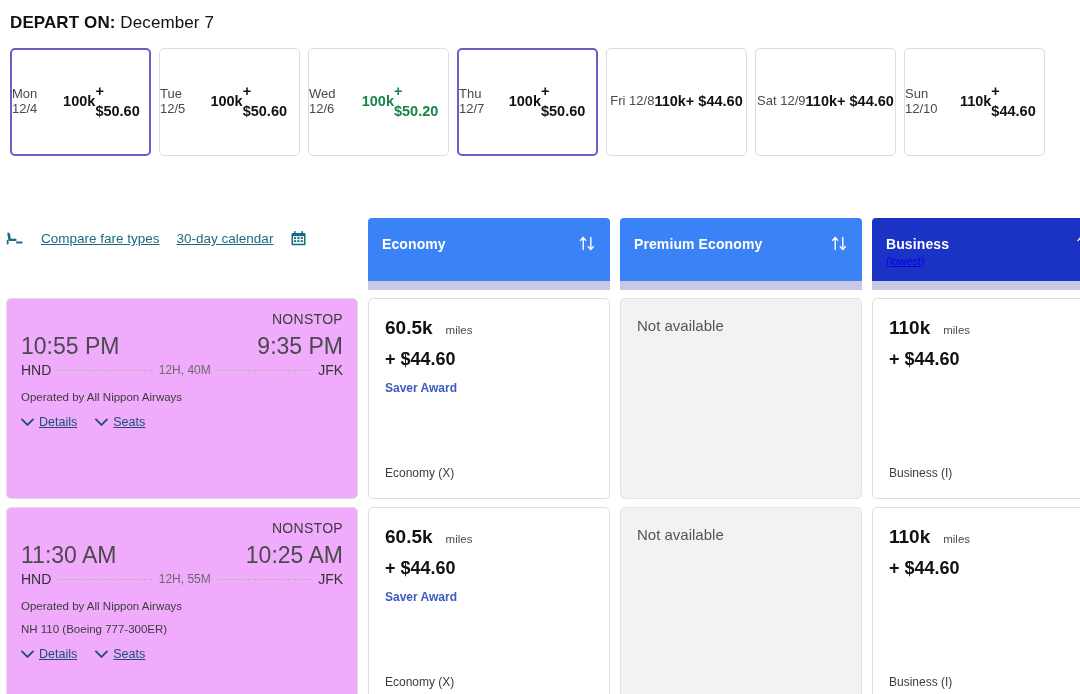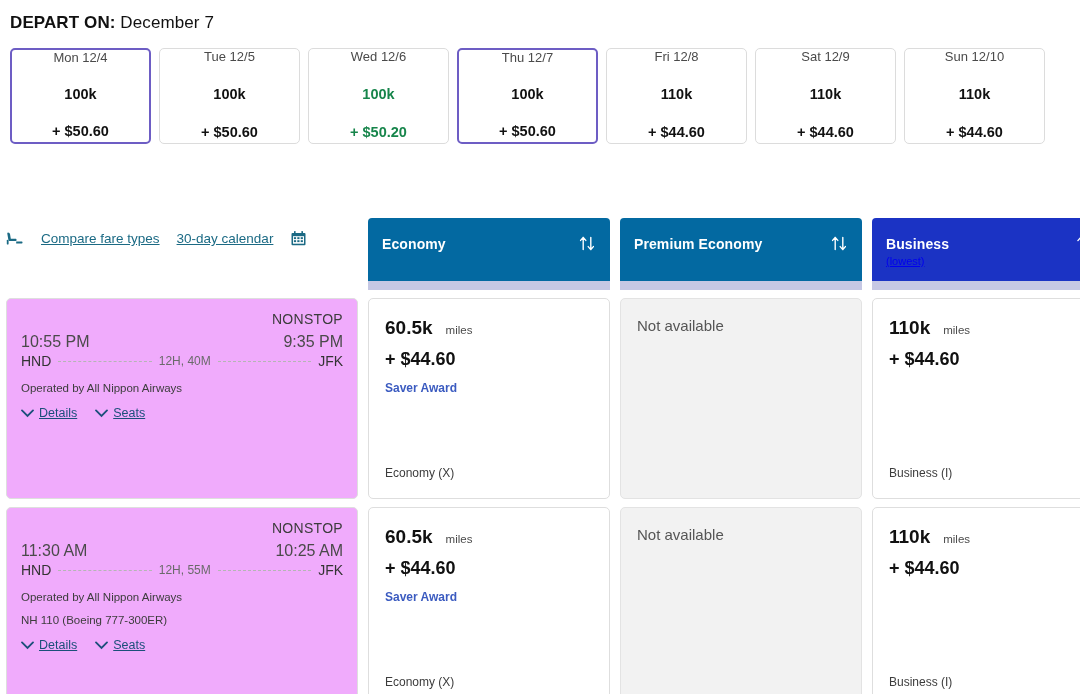--- a/index.html
+++ b/index.html
@@ -28,25 +28,25 @@
   }
   .fare-note a { color: #1b6a84; text-decoration: underline; }
   .fare-note sup { font-size: 8px; }
 
   
   .date-strip {
     display: flex; gap: 8px;
     margin: 15px 0 0 6px;
   }
   .date-card {
-    width: 141px; height: 96px;
+    width: 141px; height: 108px;
     border: 1px solid #dcdcdc; border-radius: 5px;
     background: #fff;
-    display: flex; flex-direction: column;
-    align-items: center; justify-content: space-between;
+    display: flex; 
+    align-items: center; justify-content: center;
     cursor: pointer;
   }
   .date-card.selected { border: 2px solid #6d5dc4; }
   .date-card .dow { font-size: 13px; color: #4a4a4a; margin-bottom: 3px; }
   .date-card .miles { font-size: 14.5px; font-weight: bold; color: #111; line-height: 1.35; }
   .date-card .cash  { font-size: 14.5px; font-weight: bold; color: #111; line-height: 1.35; }
   .date-card.lowest .miles, .date-card.lowest .cash { color: #17854b; }
 
   
   .links-row {
@@ -64,21 +64,21 @@
     display: grid;
     grid-template-columns: 352px 242px 242px 232px;
     column-gap: 10px;
   }
 
   .hdr { height: 72px; position: relative; border-radius: 4px 4px 0 0; overflow: hidden; }
   .hdr-inner {
     height: 63px; padding: 17px 14px 0 14px;
     color: #fff; position: relative;
   }
-  .hdr.economy  .hdr-inner, .hdr.premium .hdr-inner { background: #0369a1; }
+  .hdr.economy  .hdr-inner, .hdr.premium .hdr-inner { background: #3b82f6; }
   .hdr.business .hdr-inner { background: #1b33c4; }
   .hdr-bar { height: 9px; background: #c6c8e4; }
   .hdr .title { font-size: 14px; font-weight: bold; letter-spacing: .1px; }
   .hdr .lowest { font-size: 11px; text-decoration: underline; display: block; margin-top: 2px; }
   .sort-ico { position: absolute; right: 13px; top: 16px; }
 
   
   .cell {
     border: 1px solid #dedede; border-radius: 5px; background: #fff;
     height: 201px; padding: 18px 16px 0 16px;
@@ -93,21 +93,21 @@
   .cell .na-text { font-size: 15px; color: #555; }
 
   
   .flight {
     border: 1px solid #dedede; border-radius: 5px; background: #f0abfc;
     height: 201px; padding: 12px 14px 0 14px; margin-top: 8px;
     position: relative;
   }
   .nonstop { text-align: right; font-size: 14px; color: #3c3c3c; letter-spacing: .3px; }
   .times { display: flex; justify-content: space-between; margin-top: 6px; }
-  .times span { font-size: 16px; color: #4a4a4a; font-weight: 300; }
+  .times span { font-size: 23px; color: #4a4a4a; font-weight: 300; }
   .route { display: flex; align-items: center; margin-top: 2px; font-size: 14px; color: #4a4a4a; }
   .route .ap { color: #333; }
   .dash { flex: 1; border-top: 1px dashed #b5b5b5; margin: 0 7px; }
   .route .dur { font-size: 12px; color: #6a6a6a; white-space: nowrap; }
   .op { font-size: 11.5px; color: #3c3c3c; margin-top: 13px; }
   .eq { font-size: 11.5px; color: #3c3c3c; margin-top: 11px; }
   .actions { display: flex; gap: 18px; margin-top: 12px; font-size: 12.5px; }
   .actions a { color: #1b4f7a; text-decoration: underline; display: inline-flex; align-items: center; gap: 5px; }
   .chev { display: inline-block; line-height: 0; }
 </style>

